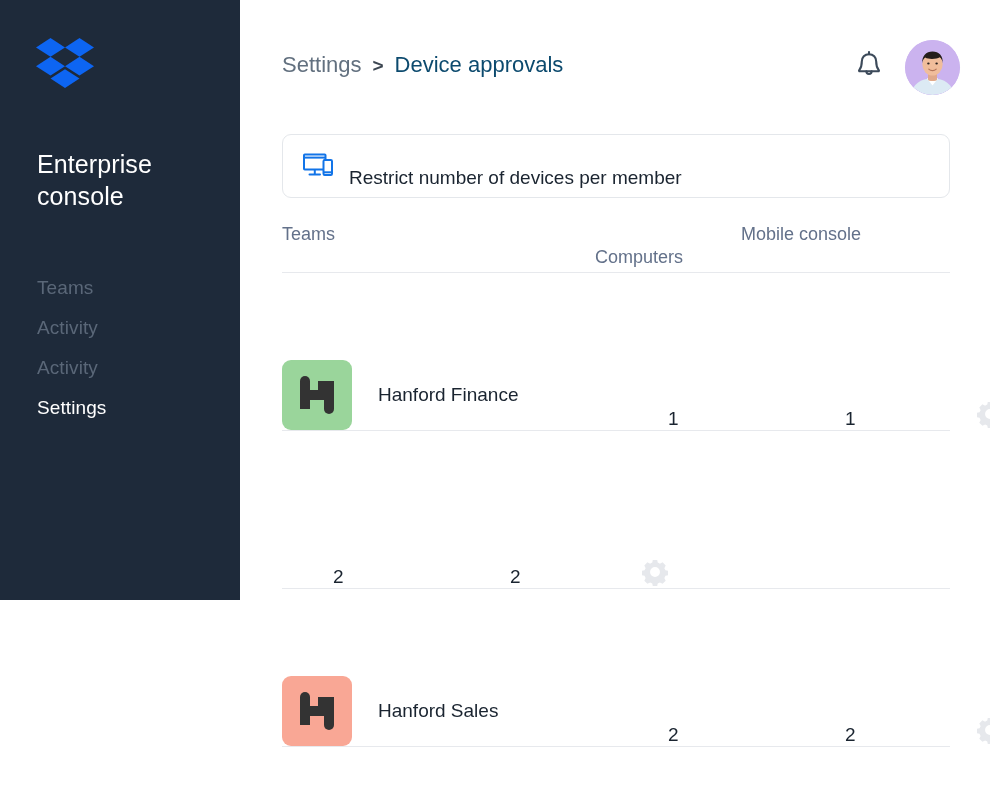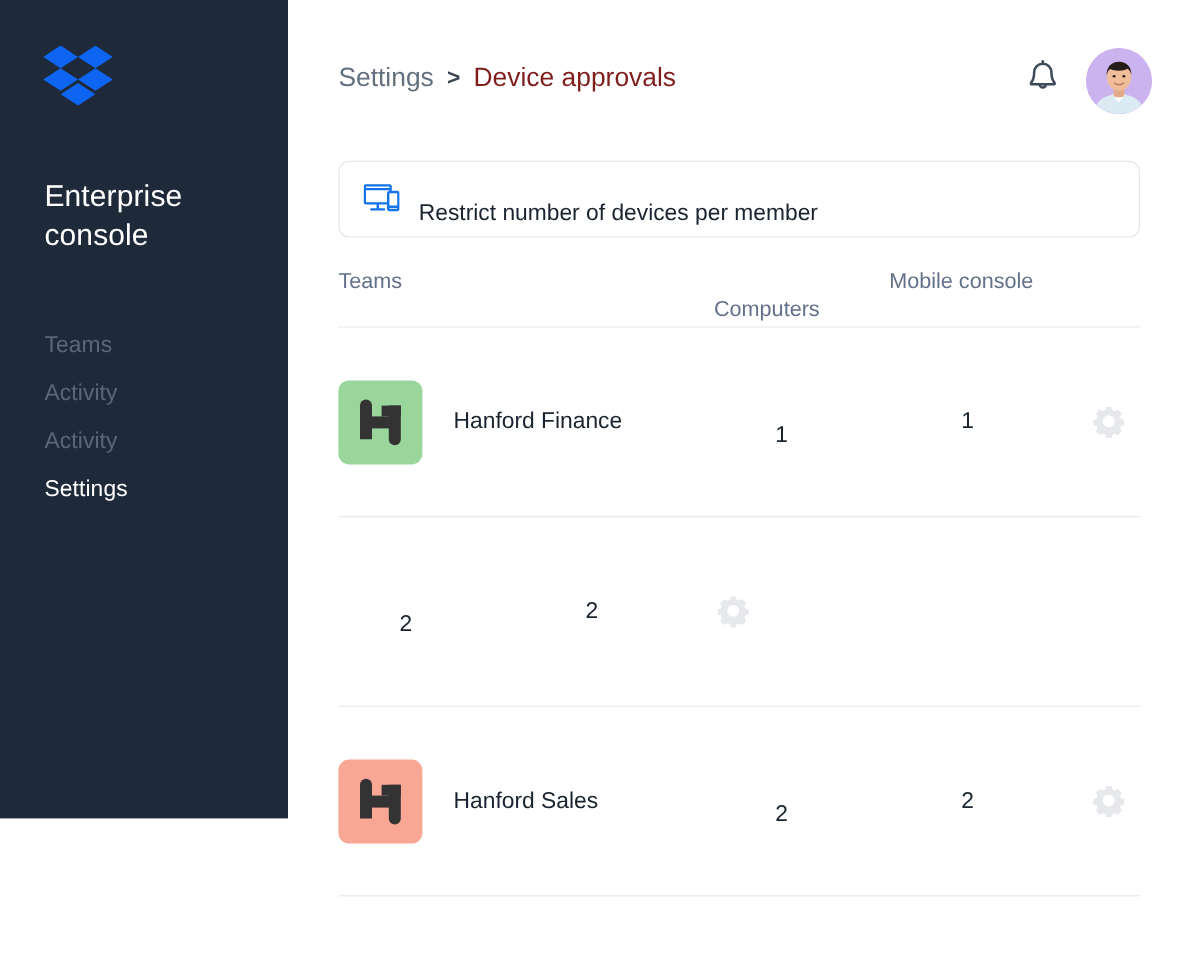--- a/index.html
+++ b/index.html
@@ -6,21 +6,21 @@
   html, body {
     width: 990px; height: 800px;
     font-family: "Liberation Sans", sans-serif;
     background: #ffffff;
     overflow: hidden;
   }
   .app { display: flex; width: 990px; height: 800px; }
 
   
   .sidebar {
-    width: 240px; height: 682px;
+    width: 240px; height: 600px;
     background: #1e2a3a;
     flex: 0 0 240px;
     position: relative;
   }
   .logo-wrap {
     position: absolute; left: 36px; top: 38px;
     width: 58px; height: 50px;
   }
   .logo-wrap svg { display: block; }
   .brand {
@@ -64,21 +64,21 @@
     white-space: nowrap;
   }
   .crumb-link { color: #62707f; cursor: pointer; }
   .crumb-sep {
     color: #3c4651;
     margin: 0 11px;
     font-size: 19px;
     font-weight: 700;
     position: relative; top: 1px;
   }
-  .crumb-current { color: #7f1d1d; }
+  .crumb-current { color: #0c4a6e; }
 
   .topbar-right {
     position: absolute; right: 30px; top: 40px;
     display: flex; align-items: center; gap: 16px;
   }
   .bell-btn {
     width: 40px; height: 44px;
     display: flex; align-items: center; justify-content: center;
     cursor: pointer;
   }
@@ -123,22 +123,23 @@
   .col-mob   { width: 168px; flex: 0 0 168px; }
   .col-gear  { width: 41px;  flex: 0 0 41px; }
   .th {
     font-size: 18px;
     color: #63718a;
     white-space: nowrap;
   }
   .divider { height: 1px; background: #e7e9ed; width: 668px; }
 
   .row {
-    display: flex; align-items: center;
+    display: flex; align-items: flex-end;
     height: 157px;
+    gap: 22px;
   }
   .team-cell { display: flex; align-items: center; }
   .team-logo {
     width: 70px; height: 70px; border-radius: 9px;
     flex: 0 0 70px;
     display: flex; align-items: center; justify-content: center;
   }
   .team-name {
     margin-left: 26px;
     font-size: 19px;

